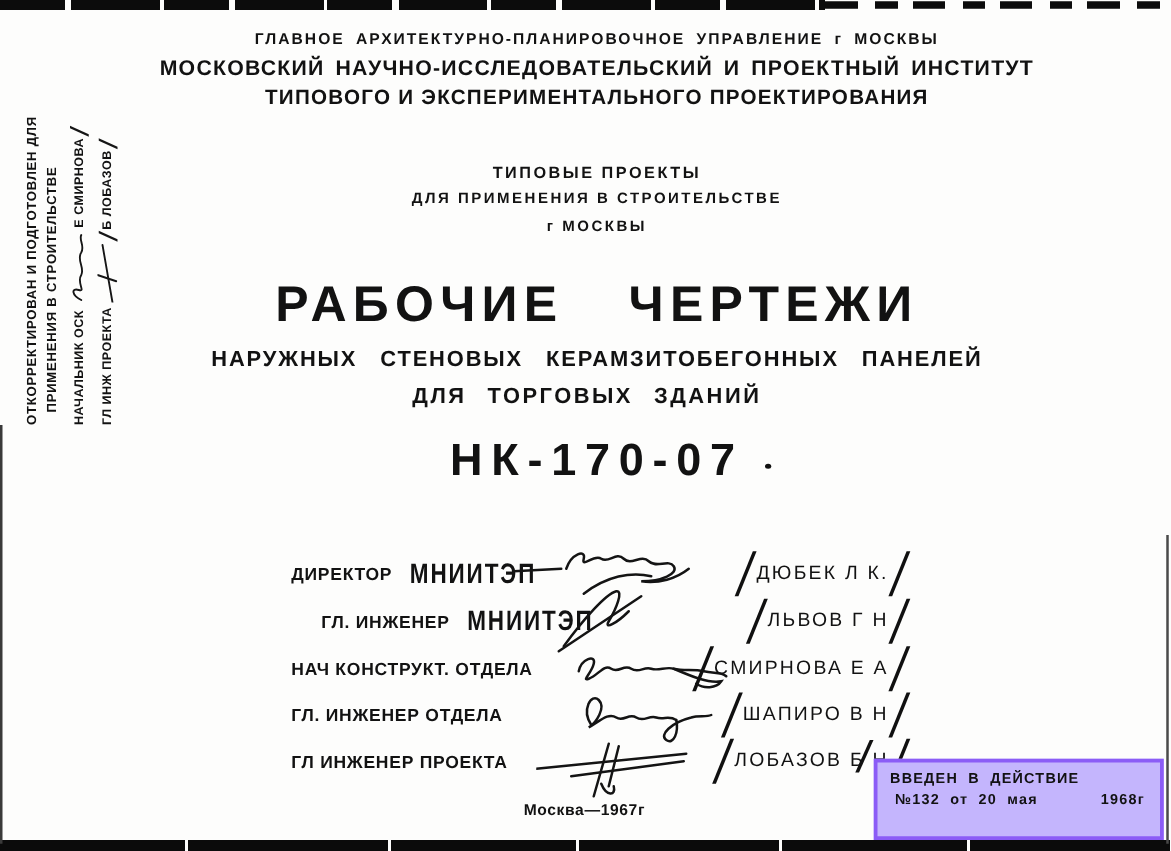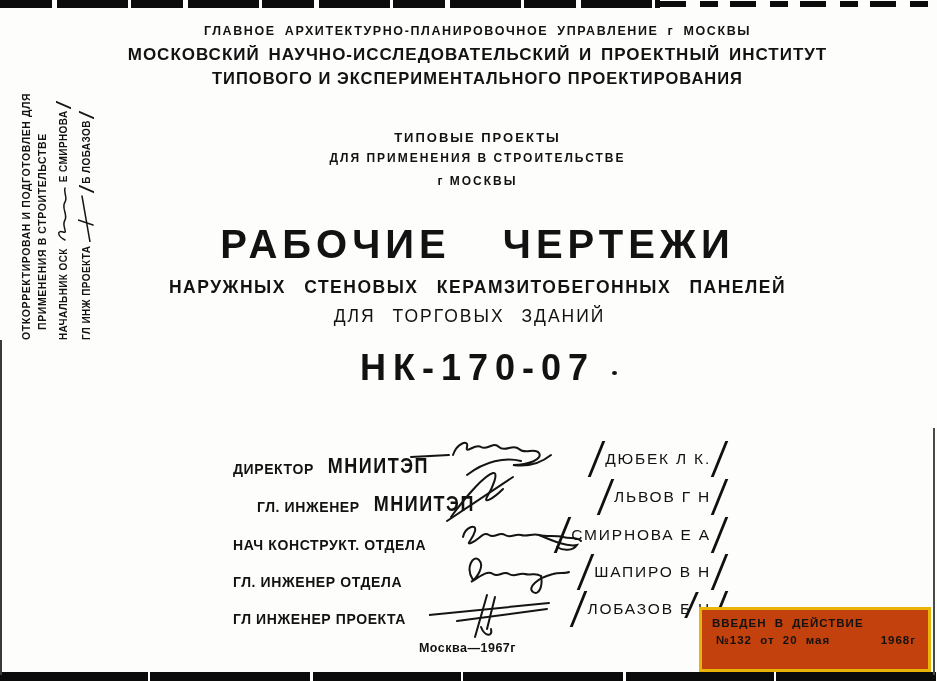--- a/index.html
+++ b/index.html
@@ -27,45 +27,45 @@
   
   .center-col{position:absolute;left:18px;right:0;top:0;text-align:center;}
   .hdr1{position:absolute;left:0;right:0;top:24px;font-size:12.5px;font-weight:bold;letter-spacing:1.6px;word-spacing:4px;}
   .hdr2{position:absolute;left:0;right:0;top:45px;font-size:17px;font-weight:bold;letter-spacing:1px;word-spacing:3px;}
   .hdr3{position:absolute;left:0;right:0;top:69px;font-size:16.5px;font-weight:bold;letter-spacing:1px;}
   .ser1{position:absolute;left:0;right:0;top:130px;font-size:13px;font-weight:bold;letter-spacing:2px;}
   .ser2{position:absolute;left:0;right:0;top:151px;font-size:12px;font-weight:bold;letter-spacing:2px;}
   .ser3{position:absolute;left:0;right:0;top:174px;font-size:12px;font-weight:bold;letter-spacing:2px;}
   .main-title{position:absolute;left:0;right:0;top:222px;font-size:40px;font-weight:bold;letter-spacing:5px;word-spacing:36px;}
   .sub1{position:absolute;left:0;right:0;top:277px;font-size:17.5px;font-weight:bold;letter-spacing:1.5px;word-spacing:12px;}
-  .sub2{position:absolute;left:0;right:16px;top:306px;font-size:17.5px;font-weight:normal;letter-spacing:2px;word-spacing:10px;}
+  .sub2{position:absolute;left:0;right:16px;top:306px;font-size:17.5px;font-weight:bold;letter-spacing:2px;word-spacing:10px;}
   .code{position:absolute;left:0;right:0;top:347px;font-size:36px;font-weight:bold;letter-spacing:7px;}
   .code-dot{position:absolute;left:612px;top:371px;width:5px;height:4px;background:#111;border-radius:50%;}
   .imprint{position:absolute;left:0;right:20px;top:641px;font-size:12.5px;font-weight:bold;letter-spacing:0.5px;}
 
   
   .sigblock{position:absolute;left:233px;top:441px;width:488px;height:192px;}
-  .sigrow{position:absolute;left:0;right:0;height:36px;display:flex;align-items:flex-end;}
+  .sigrow{position:absolute;left:0;right:0;height:36px;display:flex;align-items:center;}
   .r1{top:0;} .r2{top:38px;margin-left:24px;} .r3{top:76px;} .r4{top:113px;} .r5{top:150px;}
   .role{font-size:14px;font-weight:bold;letter-spacing:0.6px;white-space:nowrap;margin-right:14px;}
   .org{font-size:18px;font-weight:bold;letter-spacing:1.5px;display:inline-block;transform:scaleY(1.25);}
   .nameblock{position:absolute;right:0;display:flex;align-items:center;gap:7px;}
   .name{font-size:15.5px;font-weight:normal;letter-spacing:1.8px;white-space:nowrap;}
   .slash{display:inline-block;width:3px;height:36px;background:#101010;transform:skewX(-22deg);}
   .slash.sm{width:2px;height:15px;transform:skewX(-24deg);background:#161616;}
   .autograph{position:absolute;pointer-events:none;}
   .a1{left:176px;top:-8px;} .a2{left:188px;top:-14px;} .a3{left:222px;top:2px;}
   .a4{left:228px;top:-4px;} .a5{left:196px;top:2px;}
   .autograph path{fill:none;stroke:#141414;stroke-width:2;stroke-linecap:round;}
   .m-autograph path{fill:none;stroke:#161616;stroke-width:1.5;stroke-linecap:round;}
 
   
   .stamp{
     position:absolute;left:699px;top:607px;width:232px;height:65px;box-sizing:border-box;
-    border:3px solid #eab308;background:#c2410c;padding:5px 8px 4px 10px;
+    border:3px solid #8b5cf6;background:#c4b5fd;padding:5px 8px 4px 10px;
     font-size:11.5px;font-weight:bold;letter-spacing:1px;line-height:17px;word-spacing:4px;
   }
   .stamp .srow{display:flex;justify-content:space-between;padding:0 4px 0 4px;}
   .stamp-tail{position:absolute;left:690px;top:592px;width:3px;height:26px;background:#111;transform:skewX(-24deg);}
 
   
   .margin-note{position:absolute;left:20px;top:88px;width:98px;height:252px;}
   .rot{
     width:252px;height:98px;transform-origin:top left;
     transform:rotate(-90deg) translateX(-252px);

